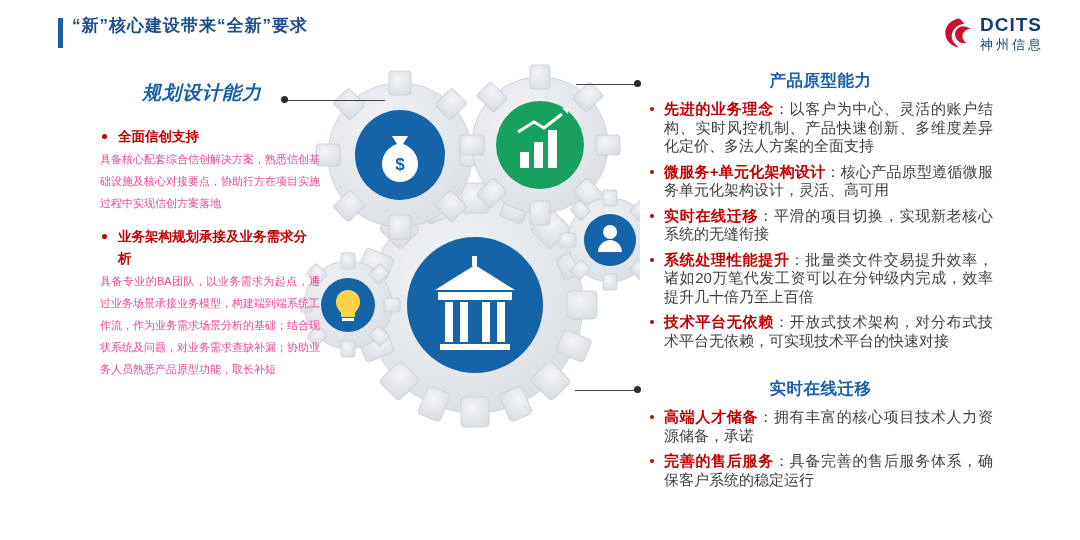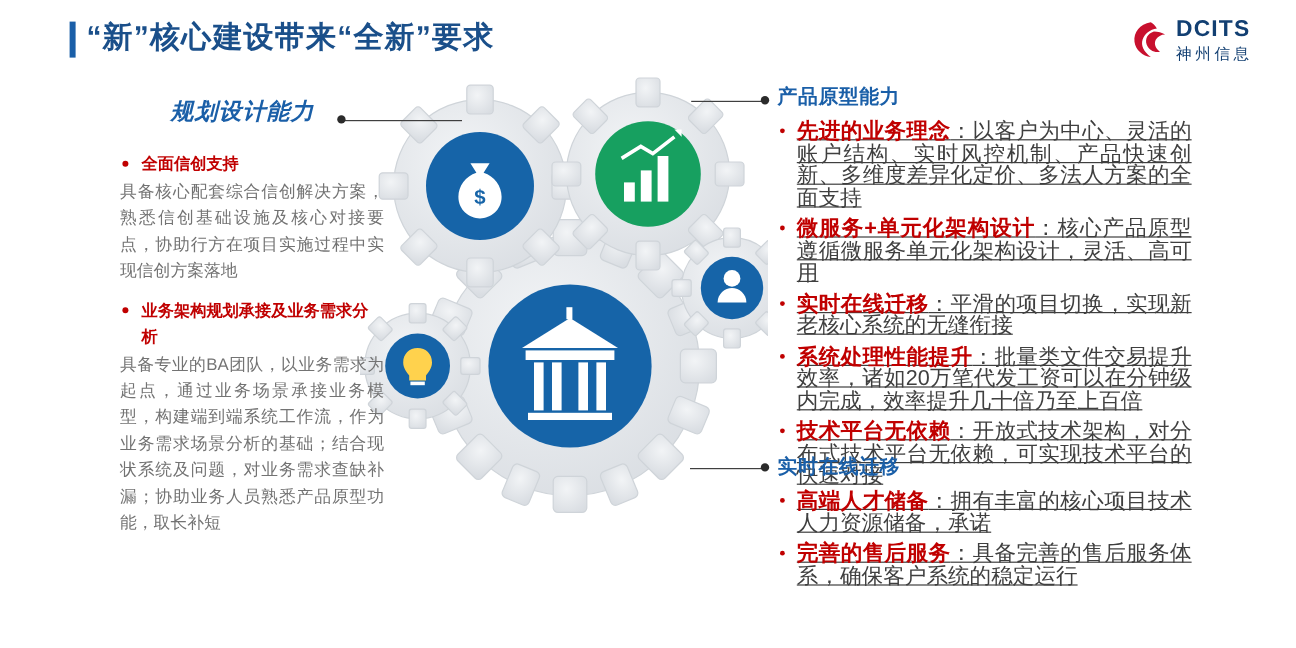--- a/index.html
+++ b/index.html
@@ -32,21 +32,21 @@
     left: 58px;
     top: 18px;
     width: 5px;
     height: 30px;
     background: #1a5fa8;
   }
   .title-text {
     position: absolute;
     left: 72px;
     top: 14px;
-    font-size: 25px;
+    font-size: 17px;
     font-weight: bold;
     color: #1a4f8a;
     letter-spacing: 1px;
     white-space: nowrap;
   }
   
   .logo {
     position: absolute;
     right: 8px;
     top: 14px;
@@ -107,47 +107,47 @@
     position: relative;
   }
   .bullet-title .dot {
     position: absolute;
     left: 2px; top: 8px;
     width: 5px; height: 5px;
     background: #c00000;
     border-radius: 50%;
   }
   .bullet-body {
-    color: #737373;
-    font-size: 14px;
+    color: #ec4899;
+    font-size: 11px;
     line-height: 22px;
     padding-left: 0px;
     text-align: justify;
   }
   
   .sec {
     position: absolute;
     width: 345px;
   }
   .sec-title {
     font-size: 16.5px;
     font-weight: bold;
     color: #1a5fa8;
     margin-bottom: 8px;
     letter-spacing: 0.5px;
+    text-align: center;
   }
   .r-item {
     position: relative;
     padding-left: 16px;
-    font-size: 18px;
+    font-size: 15px;
     line-height: 18.5px;
     color: #3f3f3f;
     margin-bottom: 7px;
     text-align: justify;
-    text-decoration: underline;
   }
   .r-item .dot {
     position: absolute;
     left: 2px; top: 7px;
     width: 4px; height: 4px;
     background: #c00000;
     border-radius: 50%;
   }
   .r-item b {
     color: #c00000;

